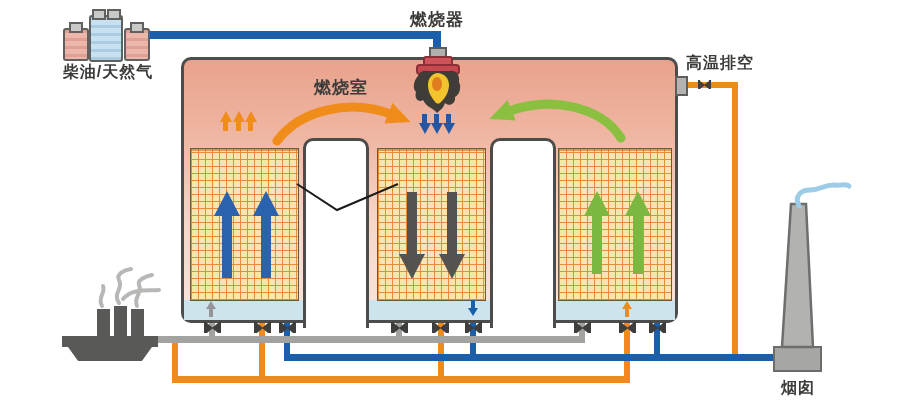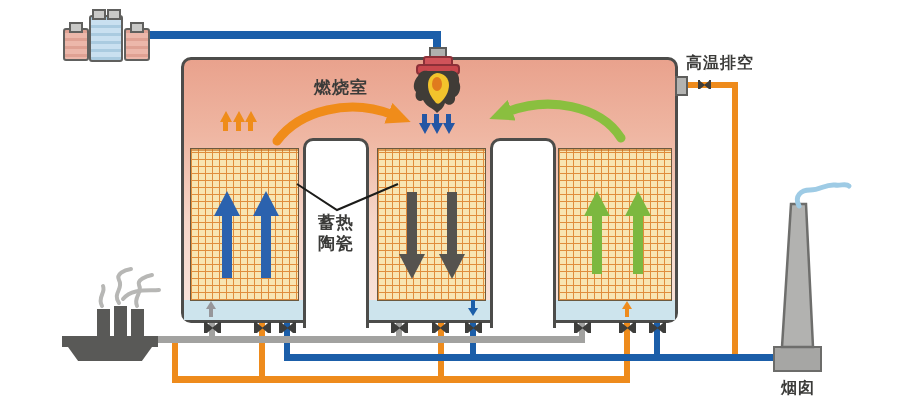--- a/index.html
+++ b/index.html
@@ -205,21 +205,19 @@
 
     <g>
       <path d="M437,113 C432,107 427,108 423,100 C419,103 414,99 416,92 C412,88 414,80 418,76 C420,71 424,70 428,71 L450,71 C456,70 460,75 459,82 C462,88 459,95 455,97 C456,104 449,107 445,103 C443,109 440,110 437,113 Z" fill="#403c37"></path>
       <path d="M436,103 C431,97 428,92 428,85 C428,78 432,74 437,73 C444,73 449,78 449,85 C449,92 445,98 441,102 C439,104 438,104 436,103 Z" fill="#f2c32c"></path>
       <ellipse cx="437" cy="84" rx="5" ry="7" fill="#e07b1e"></ellipse>
     </g>
 
     <path d="M297,184 L337,210 L398,184" fill="none" stroke="#1c1c1a" stroke-width="2"></path>
   </svg>
 
+  <div class="lbl" style="left:50px;top:62px;width:116px">柴油/天然气</div>
+  <div class="lbl" style="left:397px;top:8px;width:80px;font-size:17px">燃烧器</div>
   <div class="lbl" style="left:314px;top:76px;font-size:17px">燃烧室</div>
   <div class="lbl" style="left:686px;top:53px">高温排空</div>
-  <div class="lbl" style="left:303px;top:212px;width:66px;font-size:17px;line-height:21px">
-    <div>蓄热</div>
-    <div>陶瓷</div>
-  </div>
   <div class="lbl" style="left:768px;top:378px;width:60px">烟囱</div>
 
 </div>
 
 </body></html>

